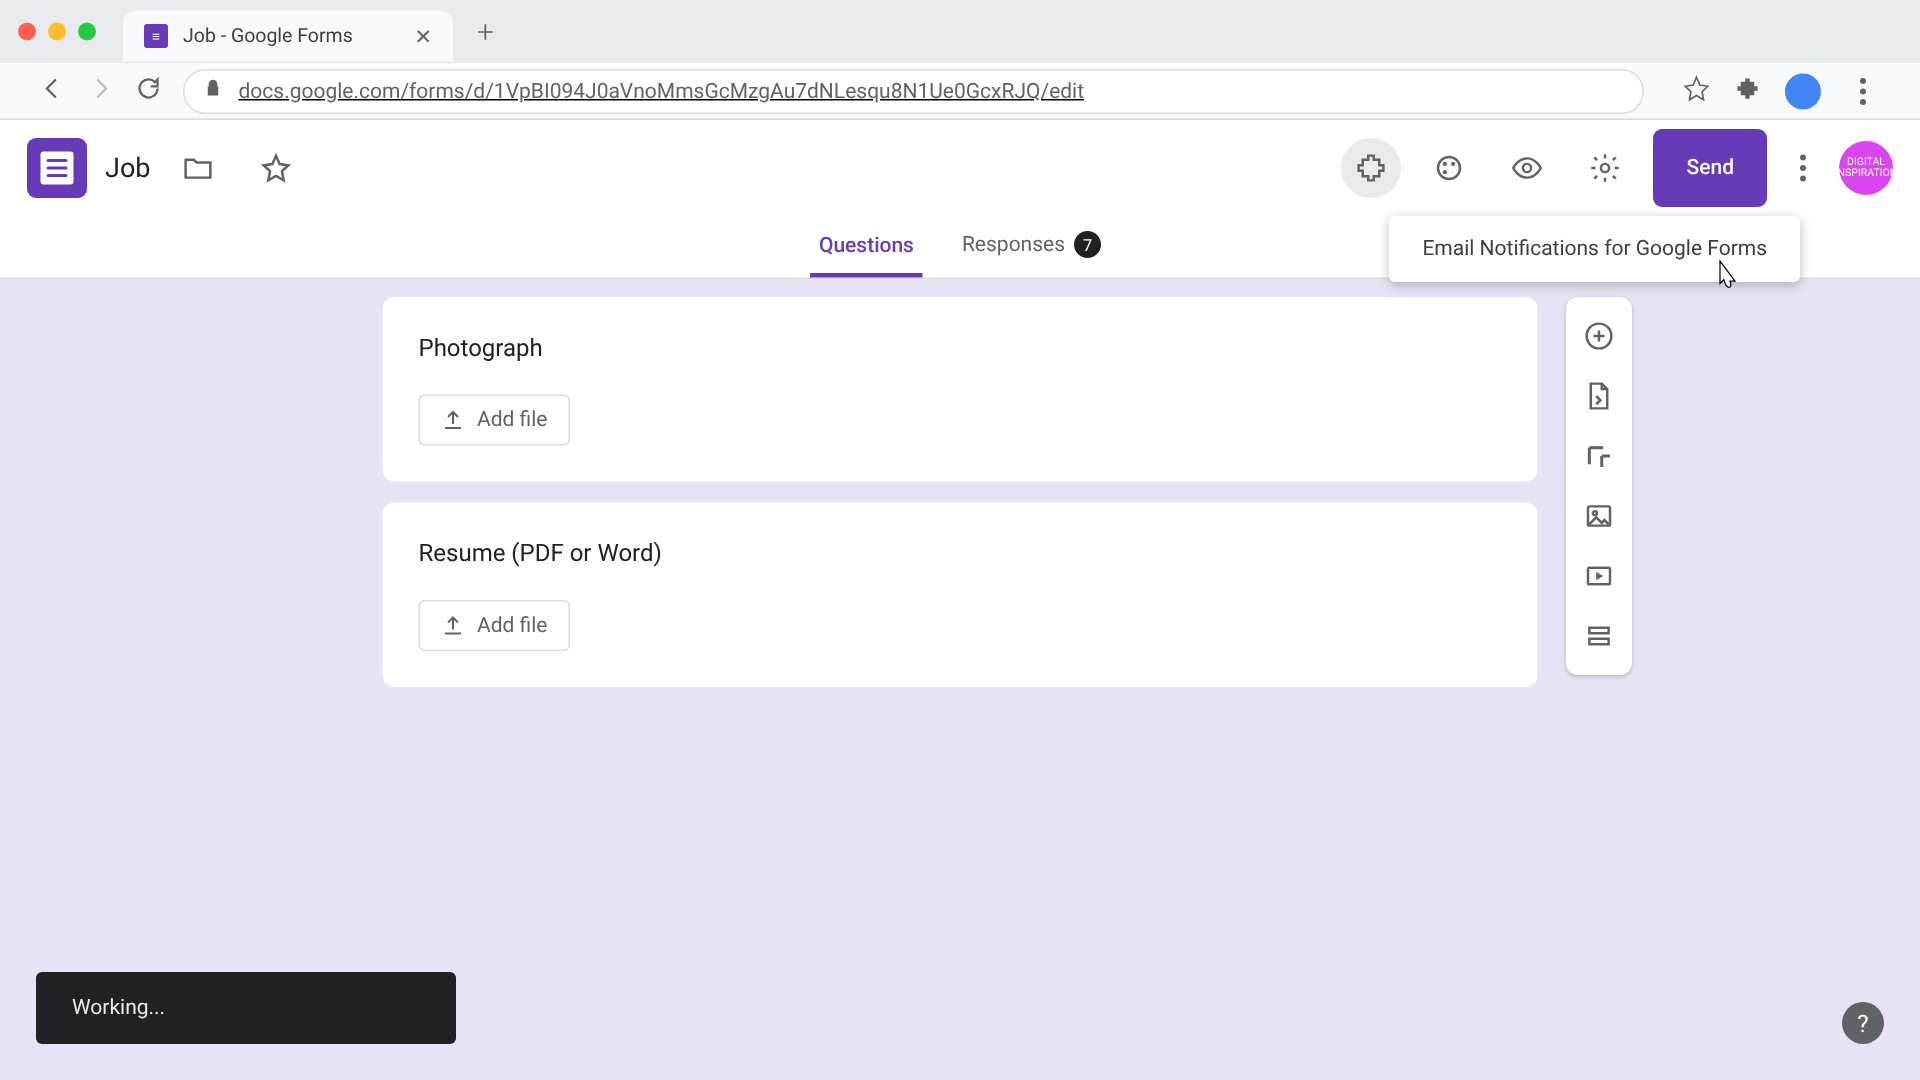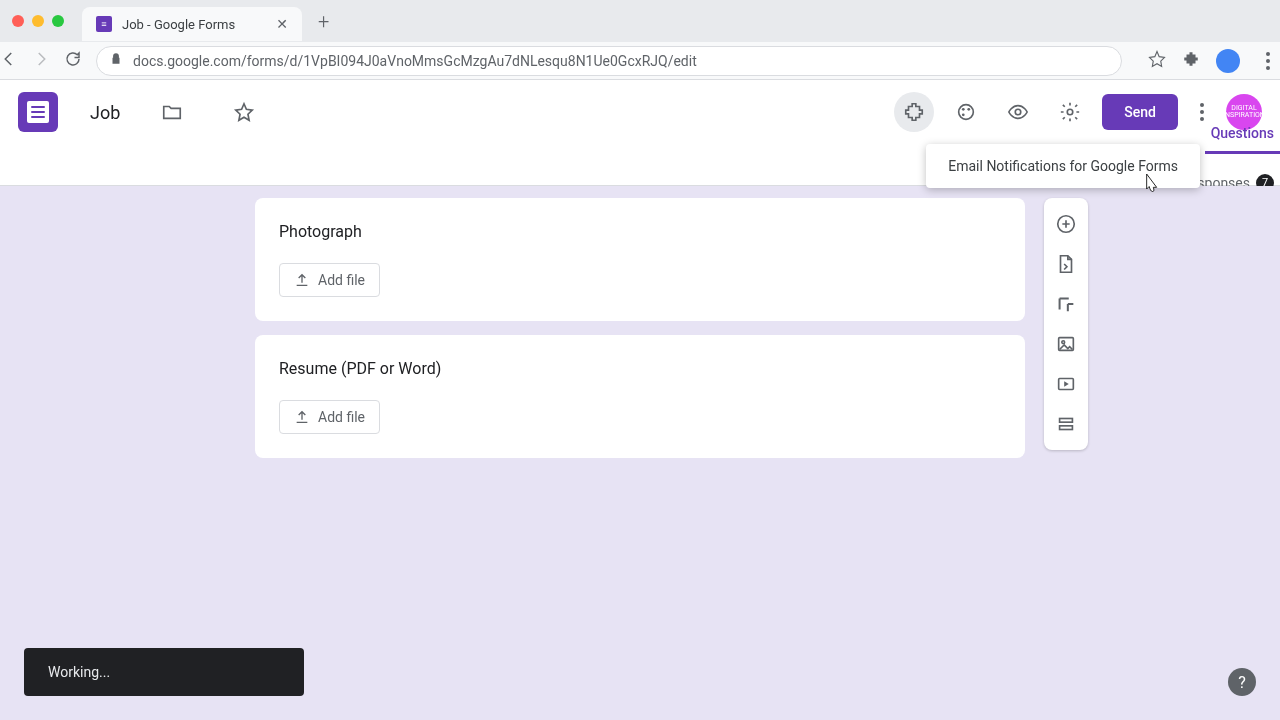--- a/index.html
+++ b/index.html
@@ -8,47 +8,47 @@
   
   .chrome-titlebar { height: 42px; background: #e8eaed; display: flex; align-items: center; padding: 0 12px; }
   .traffic-lights { display: flex; gap: 8px; margin-right: 18px; }
   .dot { width: 12px; height: 12px; border-radius: 50%; }
   .dot.close { background:#ff5f57;} .dot.min{background:#febc2e;} .dot.max{background:#28c840;}
   .tab { background:#f8f9fa; height: 34px; margin-top:6px; border-radius: 8px 8px 0 0; display:flex; align-items:center; padding:0 14px; gap:10px; min-width:220px; font-size:13px; color:#3c4043;}
   .tab .favicon { width:16px;height:16px;background:#673ab7;border-radius:2px;display:flex;align-items:center;justify-content:center;}
   .tab .favicon span{color:#fff;font-size:9px;}
   .tab .close-x { margin-left:auto; color:#5f6368; font-size:14px;}
   .new-tab { margin-left:16px; color:#5f6368; font-size:20px; font-weight:300;}
-  .chrome-addr { height: 38px; background:#f8f9fa; display:flex; align-items:center; padding:0 0; gap:14px; border-bottom:1px solid #dadce0;}
+  .chrome-addr { height: 38px; background:#f8f9fa; display:flex; align-items:center; padding:0 26px; gap:14px; border-bottom:1px solid #dadce0;text-decoration:underline;}
   .nav-icons { display:flex; gap:14px; align-items:center; color:#5f6368; }
   .nav-icons svg{width:18px;height:18px;fill:#5f6368;}
   .addr-field { flex:1; background:#fff; border:1px solid #dadce0; border-radius: 20px; height:30px; display:flex; align-items:center; padding:0 12px; gap:10px; font-size:14px; color:#5f6368;}
   .addr-field .lock-icon svg{width:14px;height:14px;fill:#5f6368;}
   .addr-right { display:flex; gap:16px; align-items:center; padding-left:12px; }
   .addr-right svg{width:18px;height:18px;fill:#5f6368;}
   .avatar-sm { width:24px;height:24px;border-radius:50%;background:#4285f4; }
 
   
-  .forms-header { height: 64px; background:#fff; display:flex; align-items:center; padding:0 18px; gap:32px; position:relative;}
+  .forms-header { height: 64px; background:#fff; display:flex; align-items:center; padding:0 18px; gap:12px; position:relative;}
   .forms-logo { width:40px;height:40px;background:#673ab7;border-radius:6px;display:flex;align-items:center;justify-content:center;}
   .forms-logo-inner{width:22px;height:22px;background:#fff;border-radius:2px;display:flex;flex-direction:column;justify-content:center;gap:3px;padding:4px;}
   .forms-logo-inner span{height:2px;background:#673ab7;border-radius:2px;}
   .forms-logo-inner span:first-child{display:flex;align-items:center;gap:2px;}
   .doc-title{font-size:18px;color:#202124;}
   .header-icon{width:40px;height:40px;border-radius:50%;display:flex;align-items:center;justify-content:center;color:#5f6368;}
   .header-icon svg{width:22px;height:22px;fill:none;stroke:#5f6368;stroke-width:1.8;}
   .header-icon.active{background:#e8eaed;}
   .header-right{margin-left:auto;display:flex;align-items:center;gap:12px;}
-  .send-btn{background:#673ab7;color:#fff;border:none;border-radius:6px;height:36px;padding:4px 22px;font-size:14px;font-weight:500;}
+  .send-btn{background:#673ab7;color:#fff;border:none;border-radius:6px;height:52px;padding:4px 22px;font-size:14px;font-weight:500;}
   .more-dots{display:flex;flex-direction:column;gap:3px;padding:10px;}
   .more-dots span{width:4px;height:4px;background:#5f6368;border-radius:50%;}
   .avatar-lg{width:36px;height:36px;border-radius:50%;background:#d946ef;display:flex;align-items:center;justify-content:center;color:#fff;font-size:7px;text-align:center;line-height:1;}
 
   
-  .form-tabs{height:42px;background:#fff;display:flex;align-items:flex-end;justify-content:center;gap:20px;border-bottom:1px solid #dadce0;flex-direction:column;}
+  .form-tabs{height:42px;background:#fff;display:flex;align-items:flex-end;justify-content:center;gap:20px;border-bottom:1px solid #dadce0;}
   .form-tab{font-size:14px;color:#5f6368;padding:0 6px 10px;border-bottom:3px solid transparent;position:relative;display:flex;align-items:center;gap:6px;}
   .form-tab.active{color:#673ab7;border-bottom-color:#673ab7;font-weight:500;}
   .badge{background:#202124;color:#fff;font-size:11px;border-radius:50%;width:18px;height:18px;display:flex;align-items:center;justify-content:center;}
 
   
   .canvas{background:#e7e3f4;height:calc(720px - 42px - 38px - 64px - 42px);overflow-y:auto;padding:12px 0 40px;position:relative;}
   .form-col{width:770px;margin:0 auto;display:flex;flex-direction:column;gap:14px;}
 
   .card{background:#fff;border-radius:8px;padding:24px;position:relative;}
   .card.selected{border-left:6px solid #4285f4; box-shadow:0 1px 3px rgba(0,0,0,.15);}

